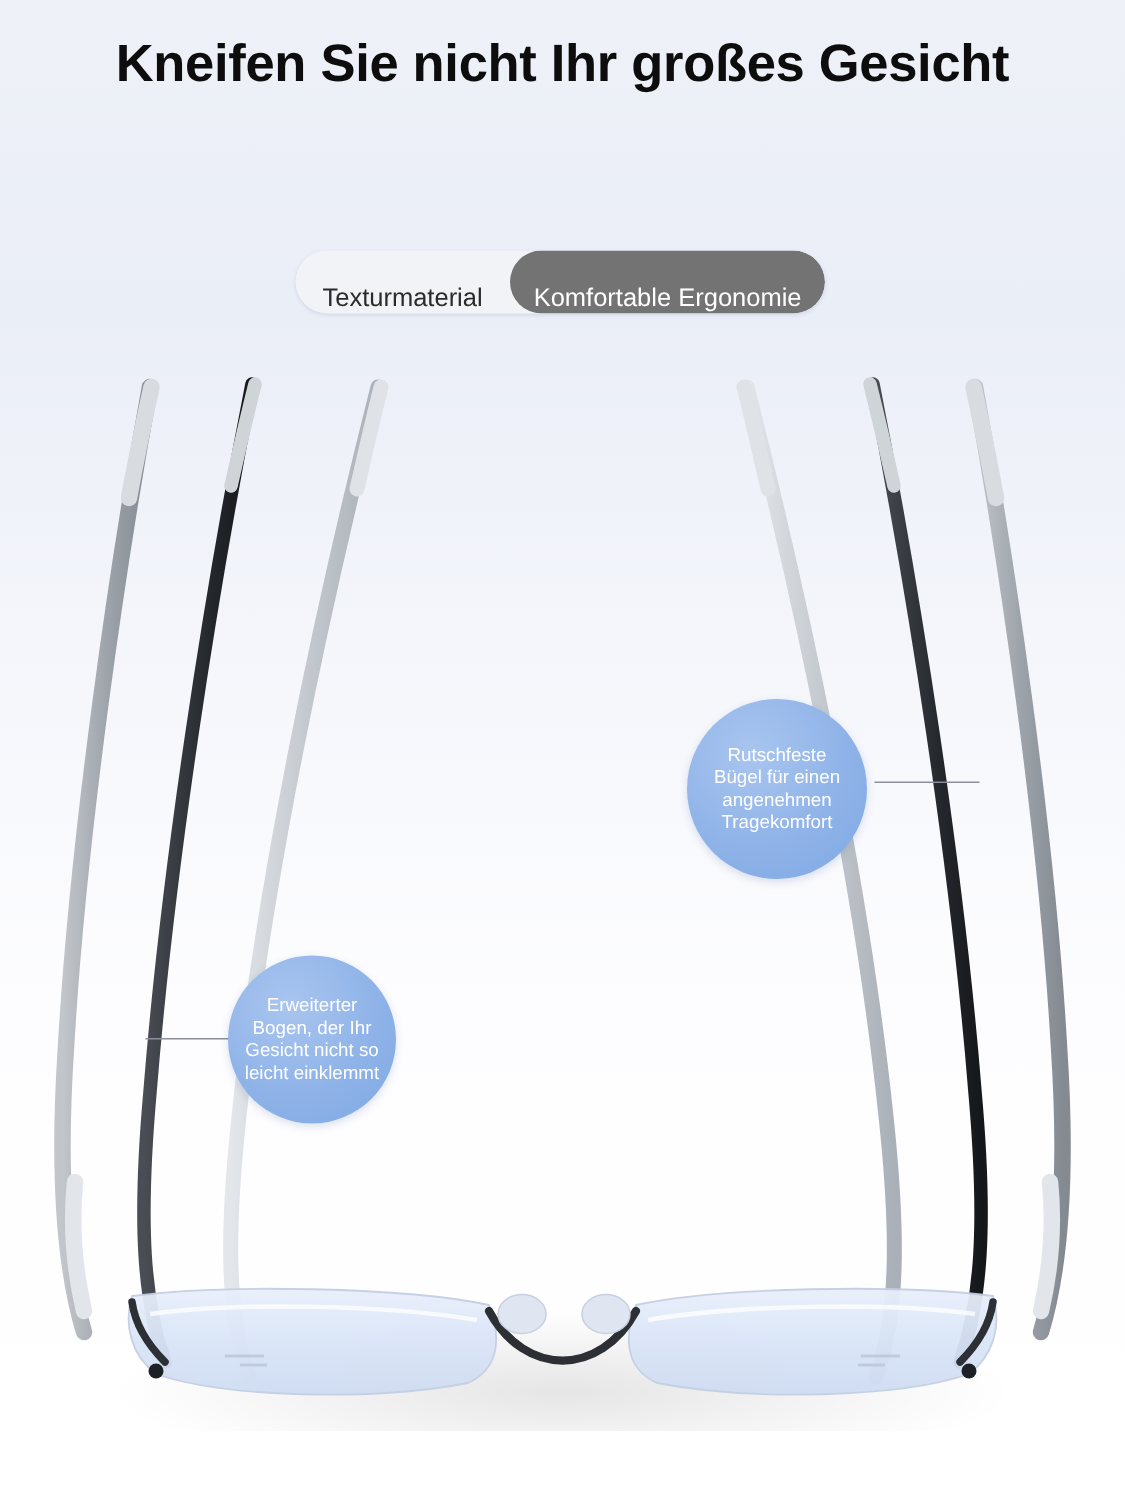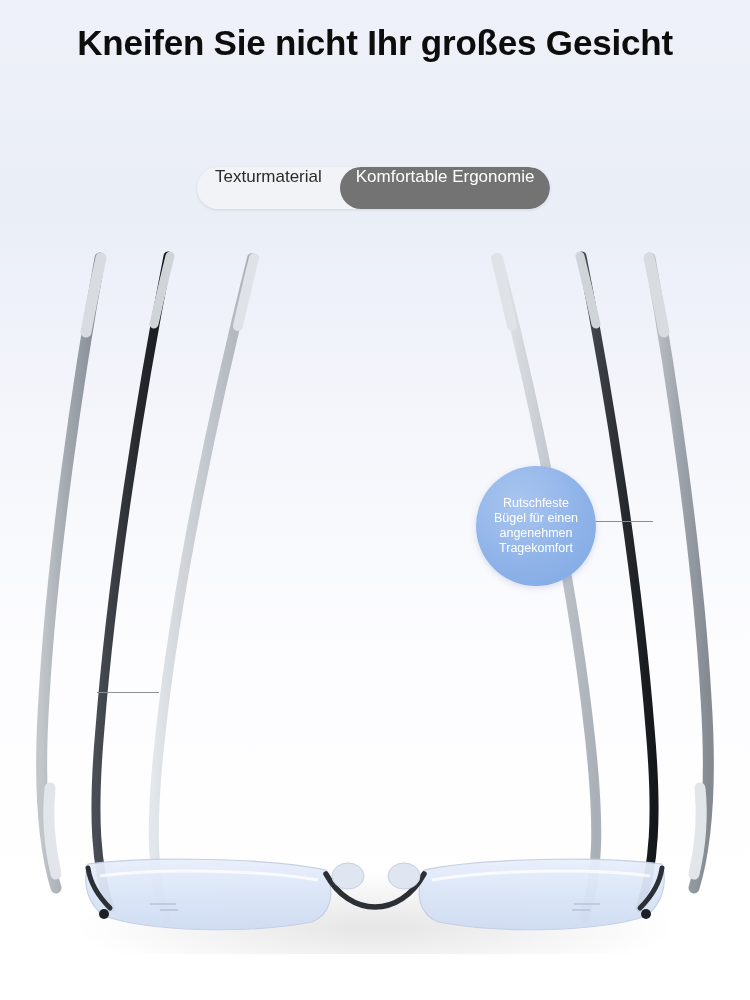--- a/index.html
+++ b/index.html
@@ -41,21 +41,21 @@
     display: flex;
     align-items: stretch;
     height: 42px;
     border-radius: 21px;
     background: #f2f3f6;
     box-shadow: 0 1px 3px rgba(40,60,110,0.13);
     overflow: hidden;
   }
   .pill-item {
     display: flex;
-    align-items: flex-start;
+    align-items: flex-end;
     padding: 0 18px;
     font-size: 17px;
     color: #2b2b2b;
     white-space: nowrap;
   }
   .pill-item.active {
     background: #737373;
     color: #ffffff;
     border-radius: 21px;
     padding: 0 16px;
@@ -80,21 +80,21 @@
     display: flex;
     align-items: center;
     justify-content: center;
     text-align: center;
     font-size: 12.5px;
     line-height: 15px;
     box-shadow: 0 2px 6px rgba(60,90,150,0.18);
   }
   .callout span { display: block; padding: 0 10px; }
   .callout-right {
-    left: 476px;
+    left: 458px;
     top: 466px;
     width: 120px;
     height: 120px;
   }
   .callout-left {
     left: 152px;
     top: 637px;
     width: 112px;
     height: 112px;
   }
@@ -197,14 +197,17 @@
       <path d="M600,676 l-26,0 M590,682 l-18,0" stroke="#b9c6da" stroke-width="2" opacity="0.8"></path>
     </svg>
   </div>
 
   <div class="leader leader-right"></div>
   <div class="leader leader-left"></div>
 
   <div class="callout callout-right">
     <span>Rutschfeste Bügel für einen angenehmen Tragekomfort</span>
   </div>
+  <div class="callout callout-left">
+    <span>Erweiterter Bogen, der Ihr Gesicht nicht so leicht einklemmt</span>
+  </div>
 
 </div>
 
 </body></html>

